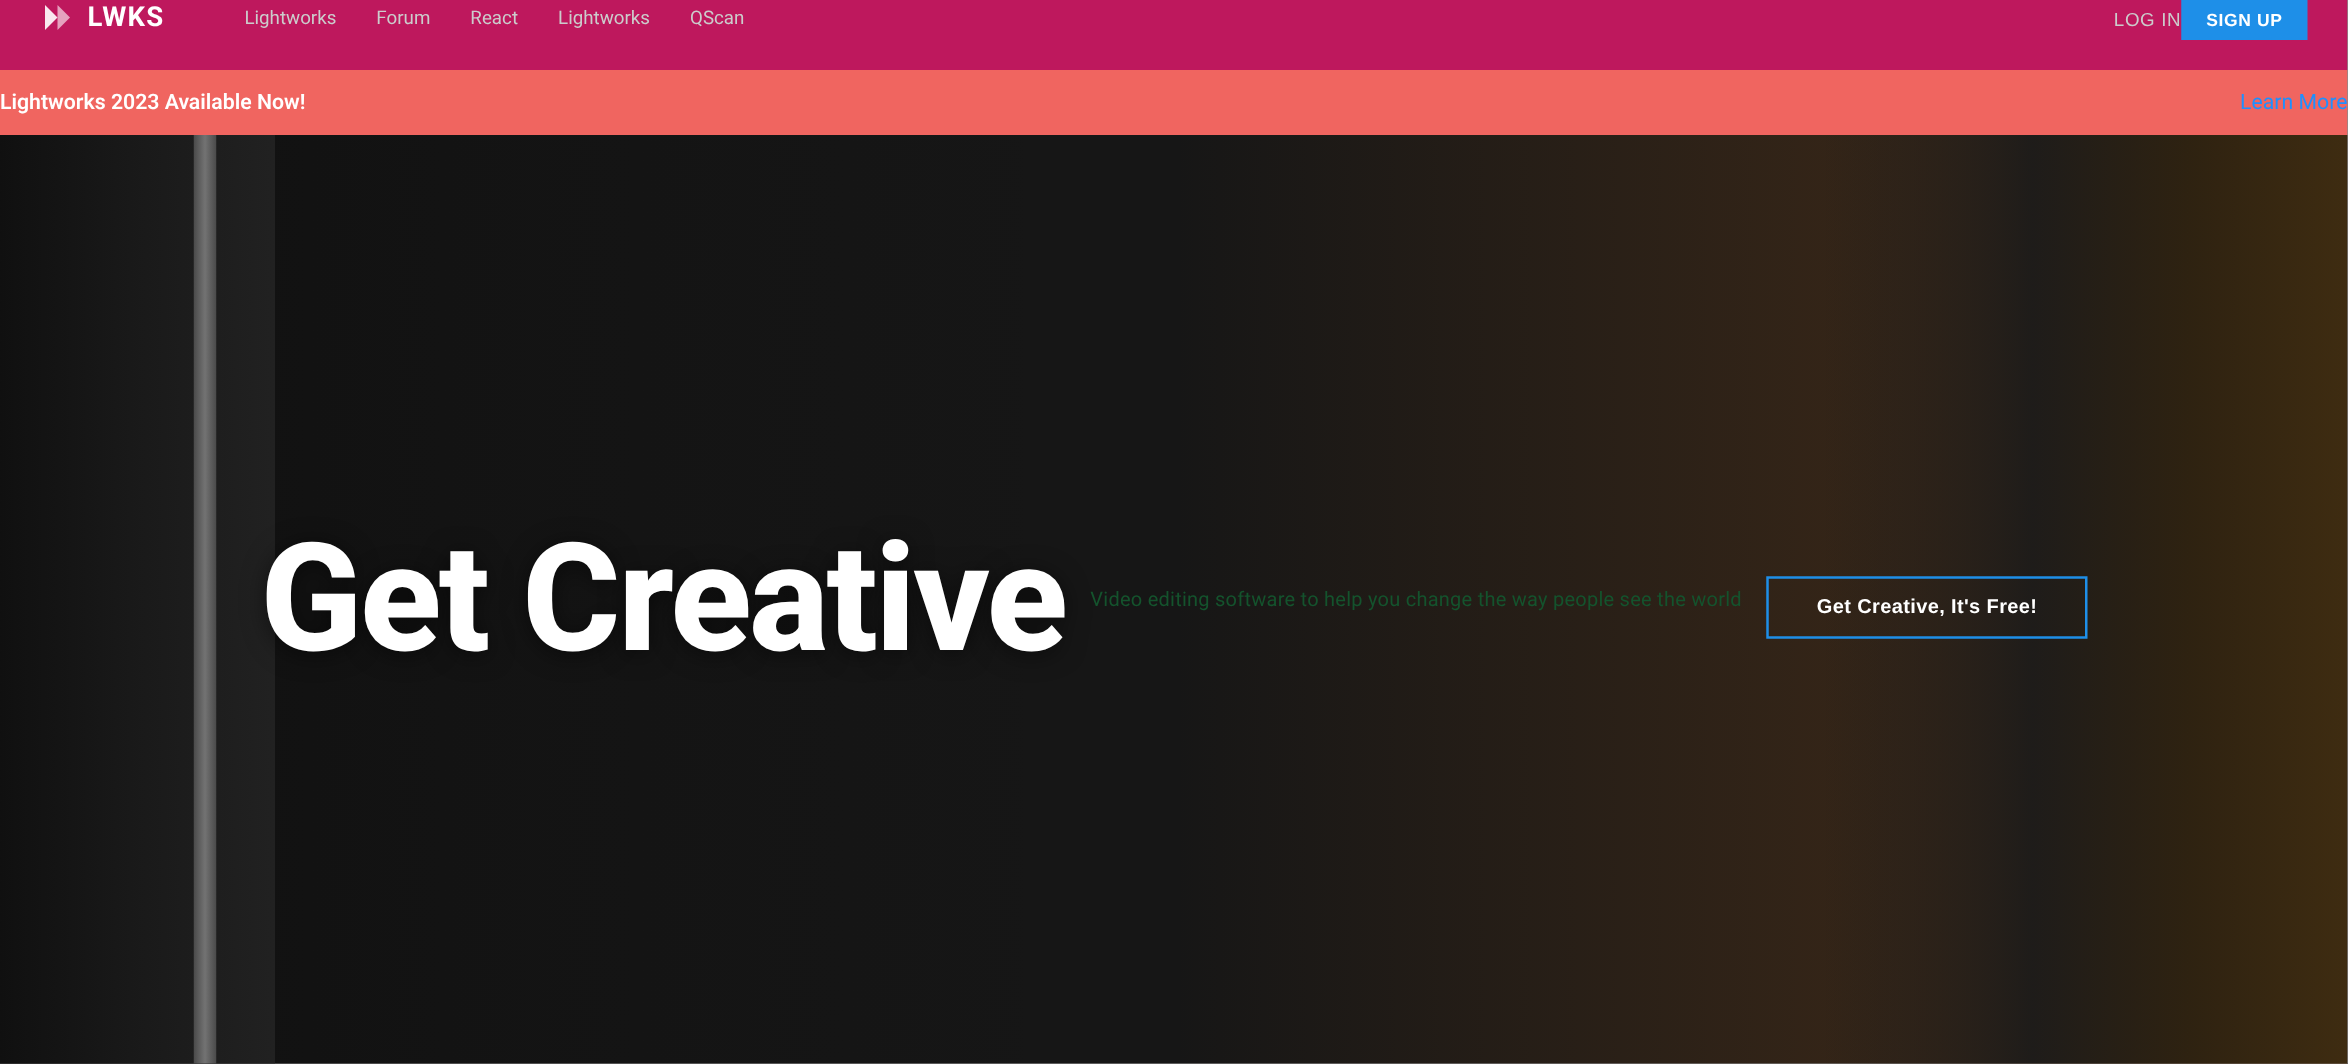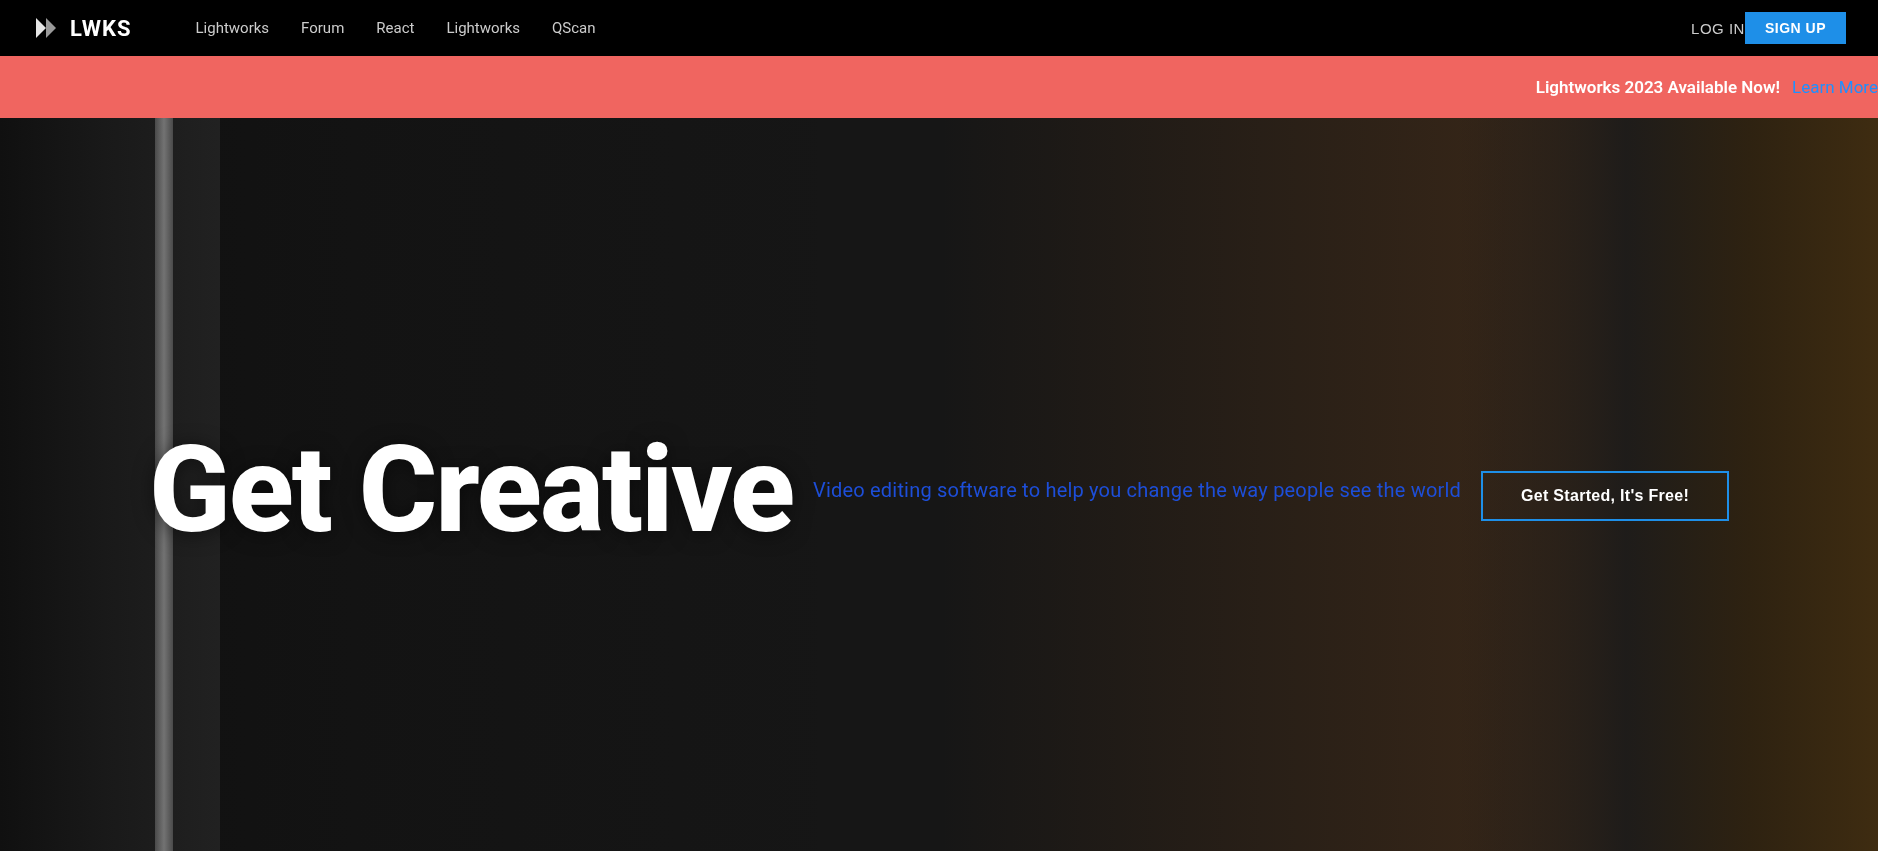--- a/index.html
+++ b/index.html
@@ -9,23 +9,23 @@
     }
 
     body {
       font-family: -apple-system, BlinkMacSystemFont, 'Segoe UI', Roboto, Helvetica, Arial, sans-serif;
       width: 1878px;
       overflow-x: hidden;
     }
 
     
     .navbar {
-      background-color: #000000;
-      display: flex;
-      align-items: center;
+      background-color: #be185d;
+      display: flex;
+      align-items: flex-start;
       justify-content: space-between;
       padding: 0 32px;
       height: 56px;
       position: relative;
       z-index: 10;
     }
 
     .navbar-left {
       display: flex;
       align-items: center;
@@ -93,24 +93,24 @@
       cursor: pointer;
       border-radius: 0;
       text-transform: uppercase;
     }
 
     
     .announcement-banner {
       background-color: #f06560;
       display: flex;
       align-items: center;
-      justify-content: flex-end;
+      justify-content: space-between;
       gap: 12px;
       padding: 14px 0;
-      height: 62px;
+      height: 52px;
     }
 
     .announcement-text {
       color: #ffffff;
       font-size: 17px;
       font-weight: 600;
     }
 
     .announcement-link {
       color: #1e90ff;
@@ -195,22 +195,22 @@
     .hero-title {
       color: #ffffff;
       font-size: 120px;
       font-weight: 800;
       line-height: 1.0;
       letter-spacing: -2px;
       text-shadow: 0 2px 20px rgba(0,0,0,0.5);
     }
 
     .hero-subtitle {
-      color: #1d4ed8;
-      font-size: 20px;
+      color: #14532d;
+      font-size: 16px;
       font-weight: 400;
       letter-spacing: 0.2px;
     }
 
     .btn-get-started {
       background: transparent;
       color: #ffffff;
       border: 2px solid #1e8fe8;
       padding: 14px 38px;
       font-size: 16px;
@@ -253,15 +253,15 @@
 
 <section class="hero">
   <div class="hero-bg-visual">
     <div class="building-left"></div>
     <div class="pipe-element"></div>
     <div class="building-right"></div>
   </div>
   <div class="hero-content">
     <h1 class="hero-title">Get Creative</h1>
     <p class="hero-subtitle">Video editing software to help you change the way people see the world</p>
-    <button class="btn-get-started">Get Started, It's Free!</button>
+    <button class="btn-get-started">Get Creative, It's Free!</button>
   </div>
 </section>
 
 </body></html>

